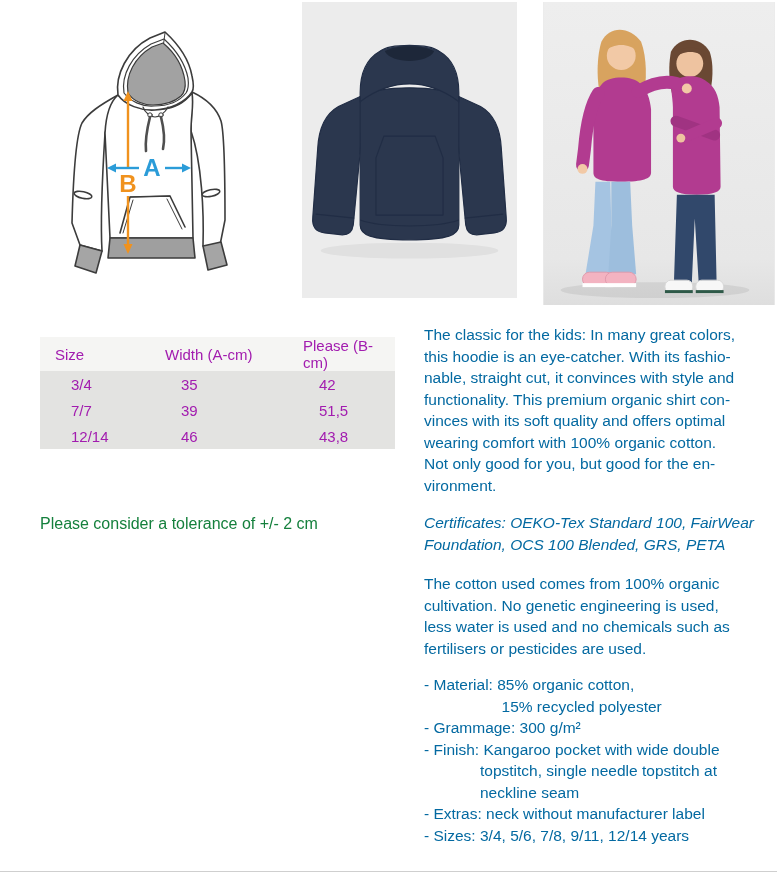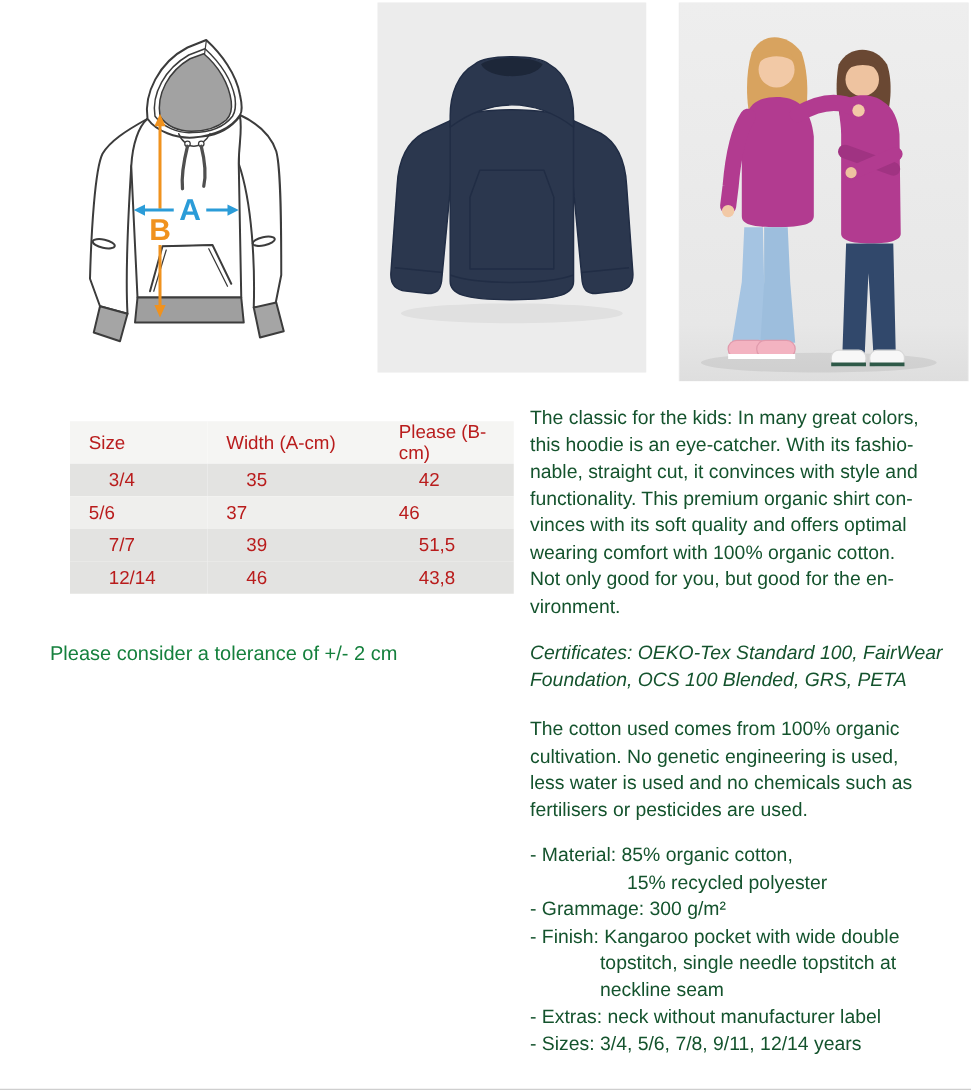--- a/index.html
+++ b/index.html
@@ -10,38 +10,38 @@
   
   .photo-box{position:absolute;top:2px;overflow:hidden;}
   #diagram-box{left:55px;top:5px;width:230px;height:290px;}
   #product-photo-box{left:302px;width:215px;height:296px;background:#ececec;}
   #kids-photo-box{left:543px;width:232px;height:303px;background:#ebebeb;}
   .photo-box svg,#diagram-box svg{display:block;}
   
   #size-table{
     position:absolute;left:40px;top:337px;width:355px;
     border-collapse:collapse;table-layout:fixed;
-    font-size:15px;color:#b91c1c;margin-left:16px;
+    font-size:15px;color:#a21caf;
   }
   #size-table col.c1{width:110px}
   #size-table col.c2{width:138px}
   #size-table col.c3{width:107px}
   #size-table th,#size-table td{
     font-weight:normal;text-align:left;padding:0 0 0 15px;height:26px;
   }
   #size-table thead th{background:#f5f5f3;height:27px;}
   #size-table tr.row-dark td{background:#e3e3e1;padding-left:31px;}
   #size-table tr.row-light td{background:#efefed;}
   #tolerance-note{
     position:absolute;left:40px;top:515px;font-size:16px;color:#15803d;
   }
   
   #description{
     position:absolute;left:424px;top:324px;width:345px;
-    font-size:15.5px;line-height:21.5px;color:#14532d;
+    font-size:15.5px;line-height:21.5px;color:#0369a1;
   }
   #description .para{white-space:pre;}
   #description .para+.para{margin-top:0;}
   #para-intro{margin-bottom:16px;}
   #para-certificates{margin-bottom:18px;font-style:italic;}
   #para-cotton{margin-bottom:15px;}
   
   #bottom-divider{
     position:absolute;left:0;top:871px;width:777px;height:0;
     border-top:1px solid #cfcfcf;
@@ -193,25 +193,20 @@
         <th>Size</th>
         <th>Width (A-cm)</th>
         <th>Please (B-cm)</th>
       </tr>
     </thead>
     <tbody>
       <tr class="row-dark">
         <td>3/4</td>
         <td>35</td>
         <td>42</td>
-      </tr>
-      <tr class="row-light">
-        <td>5/6</td>
-        <td>37</td>
-        <td>46</td>
       </tr>
       <tr class="row-dark">
         <td>7/7</td>
         <td>39</td>
         <td>51,5</td>
       </tr>
       <tr class="row-dark">
         <td>12/14</td>
         <td>46</td>
         <td>43,8</td>

